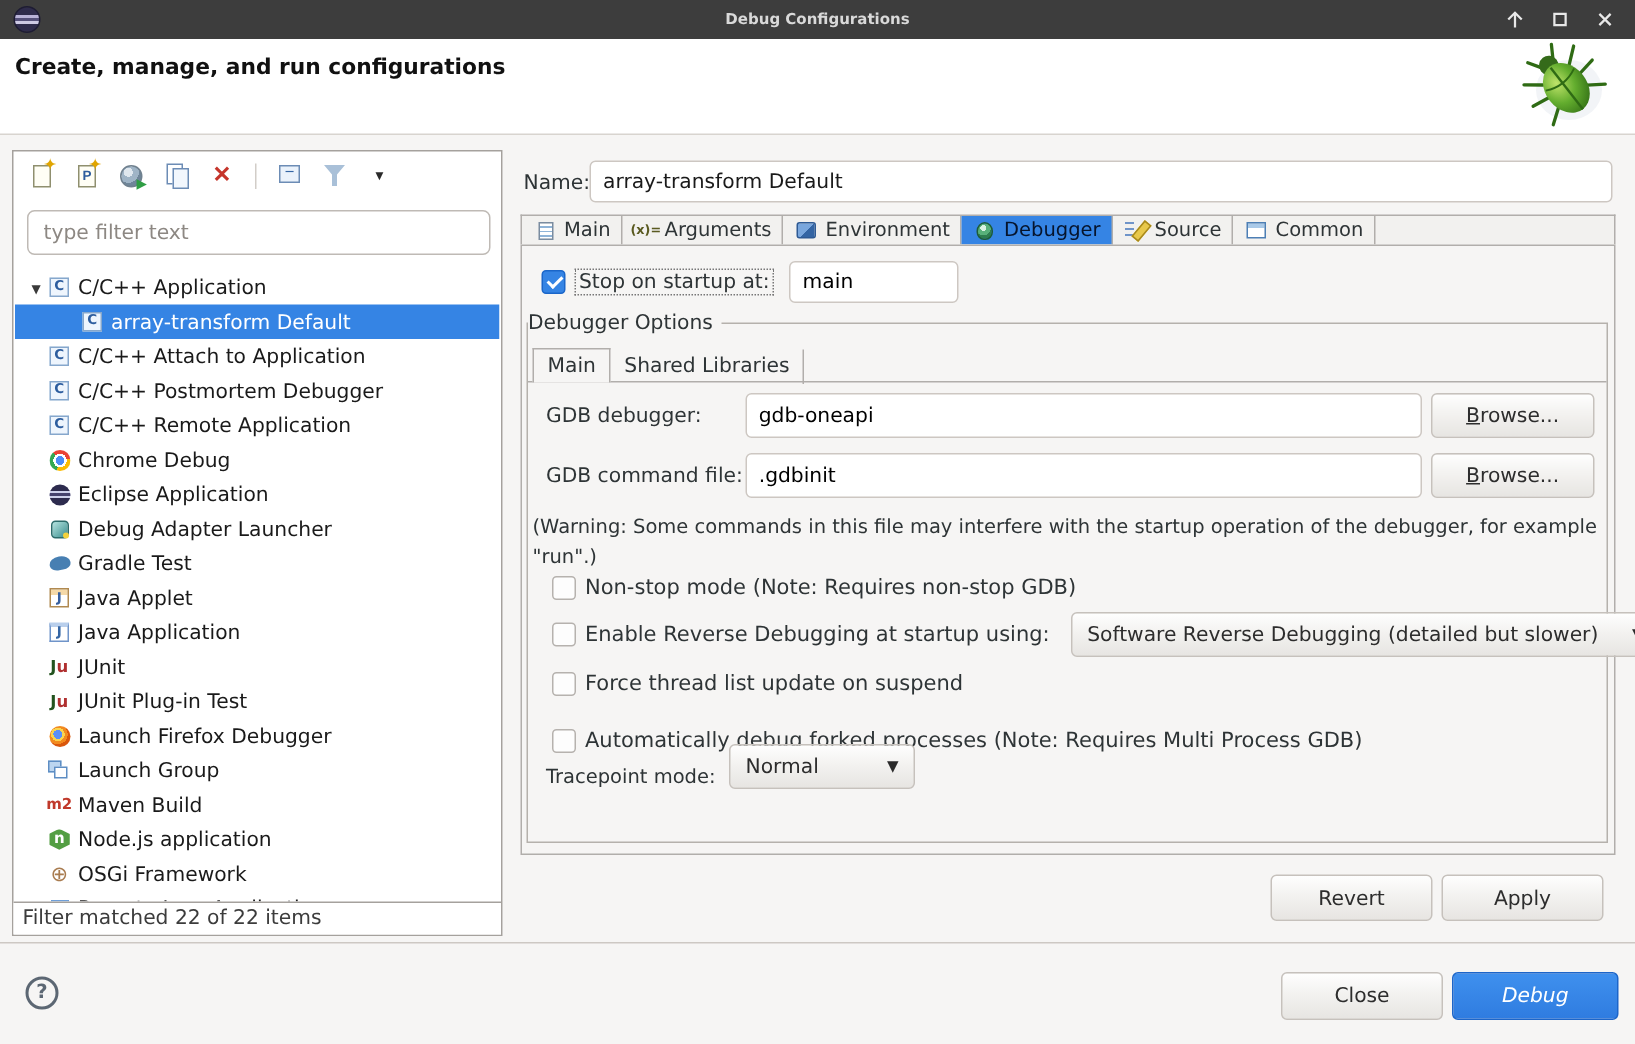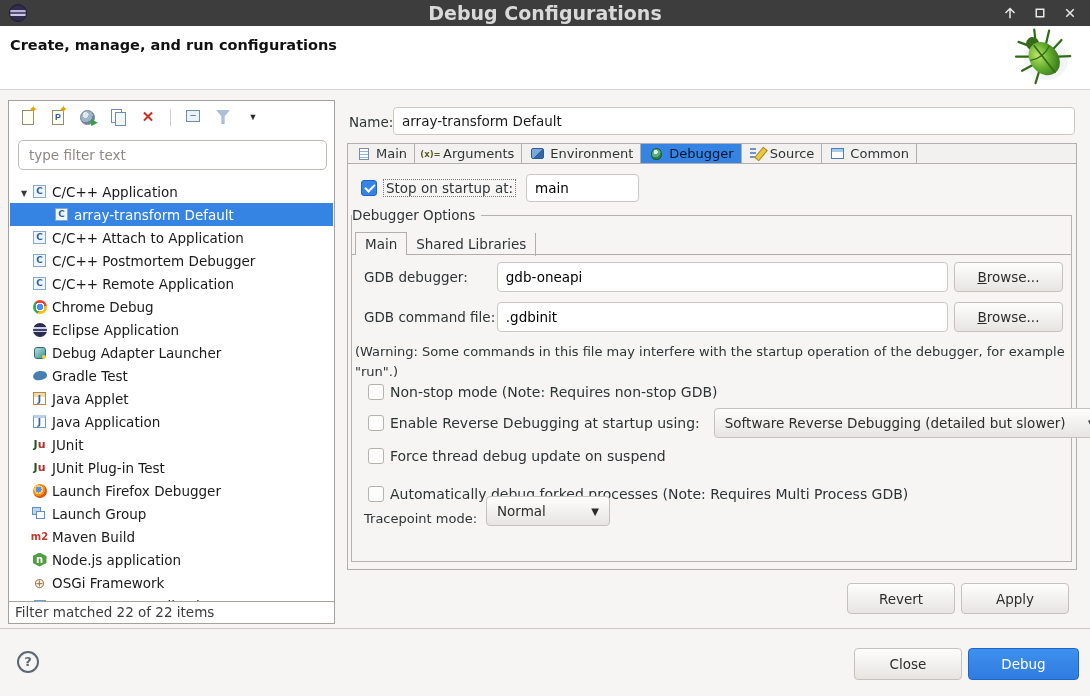--- a/index.html
+++ b/index.html
@@ -4,21 +4,21 @@
 <style>
   html,body{margin:0;padding:0;}
   body{width:1090px;height:696px;overflow:hidden;font-family:"DejaVu Sans","Liberation Sans",sans-serif;font-size:13px;color:#2e3436;background:#f6f5f4;}
   #app{position:relative;width:1090px;height:696px;background:#f6f5f4;}
 
   
   .titlebar{position:absolute;left:0;top:0;width:1090px;height:26px;background:#3d3d3d;display:flex;align-items:center;}
   .eclipse-logo{position:absolute;left:9px;top:4px;width:18px;height:18px;border-radius:50%;
     background:linear-gradient(to bottom,#2f2c4c 0 32%,#b9b3d8 32% 42%,#55507a 42% 58%,#cdc9e4 58% 68%,#2f2c4c 68%);
     border:1px solid #1e1c33;box-sizing:border-box;}
-  .win-title{position:absolute;left:0;right:0;text-align:center;font-weight:bold;font-size:19px;color:#d9d9d9;}
+  .win-title{position:absolute;left:0;right:0;text-align:center;font-weight:bold;font-size:10px;color:#d9d9d9;}
   .winctl{position:absolute;right:8px;top:0;height:26px;display:flex;align-items:center;gap:6px;}
   .winctl button{width:24px;height:22px;background:transparent;border:none;padding:0;display:flex;align-items:center;justify-content:center;cursor:pointer;}
   .winctl svg{stroke:#e8e8e8;stroke-width:2;fill:none;}
 
   
   .header{position:absolute;left:0;top:26px;width:1090px;height:64px;background:#ffffff;border-bottom:1px solid #d8d4cf;box-sizing:border-box;}
   .header-title{position:absolute;left:10px;top:11px;font-weight:bold;font-size:14.5px;color:#111;}
   .bug-img{position:absolute;right:14px;top:0px;}
 
   
@@ -124,21 +124,21 @@
   .trace-row .flabel{width:122px;}
   .combo-small{width:124px;}
 
   .revert-btn{position:absolute;left:506px;top:483px;width:108px;height:31px;}
   .apply-btn{position:absolute;left:620px;top:483px;width:108px;height:31px;}
 
   
   .footer{position:absolute;left:0;top:628px;width:1090px;height:68px;border-top:1px solid #cdc8c3;box-sizing:border-box;background:#f6f5f4;}
   .help-btn{position:absolute;left:17px;top:22px;width:22px;height:22px;border-radius:50%;border:2px solid #5c6773;background:#f6f5f4;color:#5c6773;font-weight:bold;font-size:13px;line-height:18px;text-align:center;box-sizing:border-box;padding:0;cursor:pointer;font-family:inherit;}
   .close-btn{position:absolute;left:854px;top:19px;width:108px;height:32px;}
-  .btn-primary{background:linear-gradient(#3f90ee,#2f7ce0);border:1px solid #1c65c9;color:#fff;}
+  .btn-primary{background:linear-gradient(#3f90ee,#2f7ce0);border:1px solid #1c65c9;color:#fff;font-style:italic;}
   .debug-btn{position:absolute;left:968px;top:19px;width:111px;height:32px;}
 </style>
 </head>
 <body>
 
 <div id="app">
 
   <div class="titlebar">
     <span class="eclipse-logo"></span>
     <span class="win-title">Debug Configurations</span>
@@ -384,21 +384,21 @@
             <div class="cb-row" style="top: 192px; height: 30px;">
               <span class="checkbox"></span>
               <span class="cb-label">Enable Reverse Debugging at startup using:</span>
               <button class="btn combo combo-wide">
                 <span>Software Reverse Debugging (detailed but slower)</span>
                 <span class="caret">▼</span>
               </button>
             </div>
             <div class="cb-row" style="top: 230px;">
               <span class="checkbox"></span>
-              <span class="cb-label">Force thread debug update on suspend</span>
+              <span class="cb-label">Force thread list update on suspend</span>
             </div>
             <div class="cb-row" style="top: 268px; text-align: center;">
               <span class="checkbox"></span>
               <span class="cb-label">Automatically debug forked processes (Note: Requires Multi Process GDB)</span>
             </div>
           </div>
 
         <div class="trace-row">
           <span class="flabel">Tracepoint mode:</span>
           <button class="btn combo combo-small">

